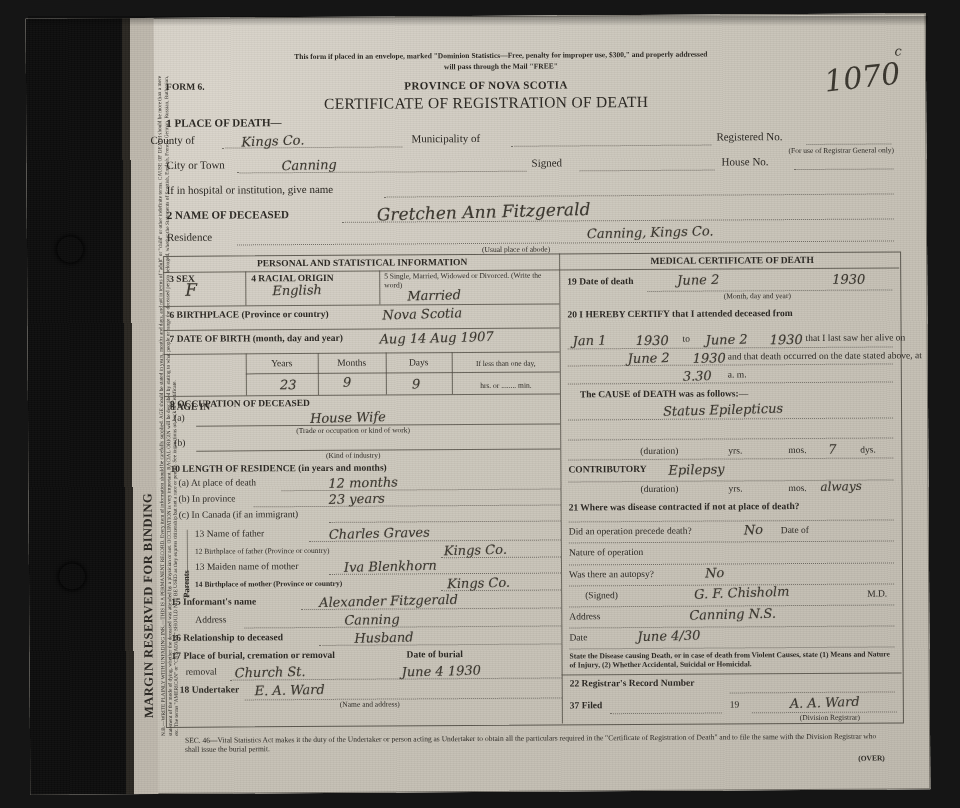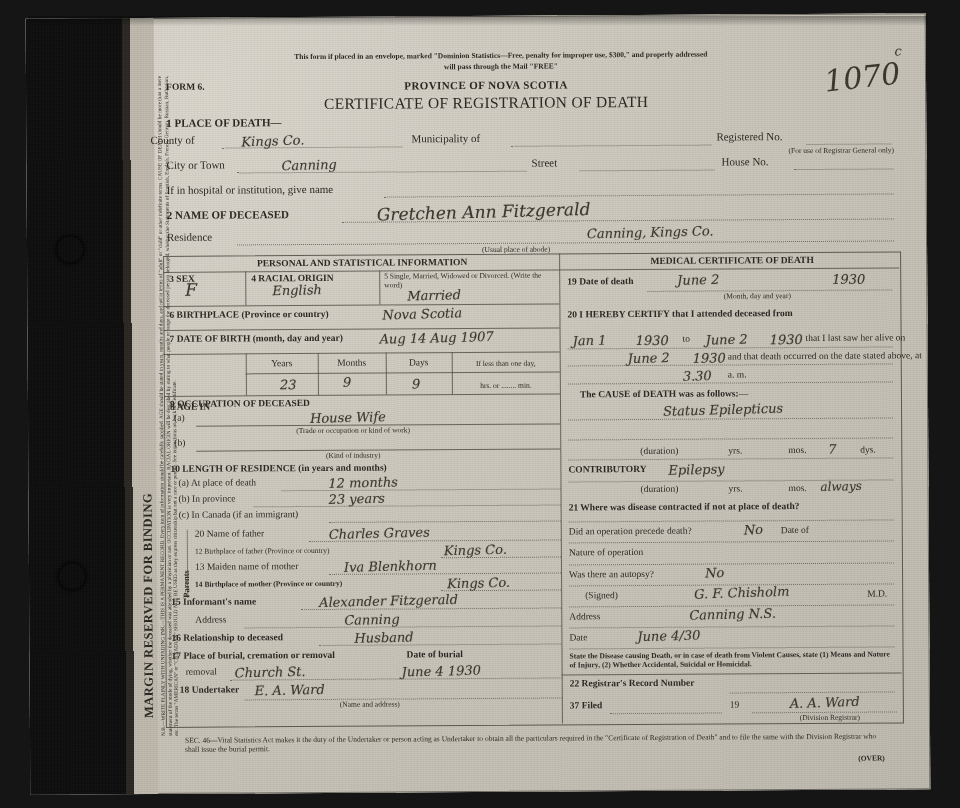--- a/index.html
+++ b/index.html
@@ -194,21 +194,21 @@
 
     <div class="t med" style="left:690px; top:117px;">Registered No.</div>
     <div class="dln" style="left:780px; top:130px; width:85px;"></div>
     <div class="hw hw2" style="left:790px; top:117px;"></div>
     <div class="t tiny" style="left:762px; top:133px;">(For use of Registrar General only)</div>
 
     <div class="t med" style="left:140px; top:142px;">City or Town</div>
     <div class="dln" style="left:210px; top:155px; width:290px;"></div>
     <div class="hw hw2" style="left:255px; top:141px; transform:rotate(-1deg);">Canning</div>
 
-    <div class="t med" style="left:505px; top:142px;">Street</div>
+    <div class="t med" style="left:505px; top:142px;">Signed</div>
     <div class="dln" style="left:553px; top:155px; width:135px;"></div>
     <div class="hw hw2" style="left:565px; top:142px;"></div>
 
     <div class="t med" style="left:695px; top:142px;">House No.</div>
     <div class="dln" style="left:767px; top:155px; width:100px;"></div>
     <div class="hw hw2" style="left:780px; top:142px;"></div>
 
     <div class="t med" style="left:140px; top:167px;">If in hospital or institution, give name</div>
     <div class="dln" style="left:357px; top:180px; width:510px;"></div>
 
@@ -286,21 +286,21 @@
     <div class="dln" style="left:225px; top:489px; width:307px;"></div>
     <div class="hw hw2" style="left:300px; top:475px; transform:rotate(-1deg);">23 years</div>
 
     <div class="t small" style="left:150px; top:493px;">(c) In Canada (if an immigrant)</div>
     <div class="dln" style="left:300px; top:505px; width:232px;"></div>
     <div class="hw hw2" style="left:330px; top:491px;"></div>
 
     <div class="vtext b" style="left:152px; top:580px; font-size:8.5px;">Parents</div>
     <div class="vln" style="left:158px; top:512px; height:68px; opacity:.6;"></div>
 
-    <div class="t small" style="left:166px; top:512px;">20 Name of father</div>
+    <div class="t small" style="left:166px; top:512px;">13 Name of father</div>
     <div class="dln" style="left:280px; top:524px; width:252px;"></div>
     <div class="hw hw2" style="left:300px; top:510px; transform:rotate(-1deg);">Charles Graves</div>
 
     <div class="t tiny" style="left:166px; top:530px;">12 Birthplace of father (Province or country)</div>
     <div class="dln" style="left:412px; top:541px; width:120px;"></div>
     <div class="hw hw2" style="left:415px; top:527px; transform:rotate(-1deg);">Kings Co.</div>
 
     <div class="t small" style="left:166px; top:545px;">13 Maiden name of mother</div>
     <div class="dln" style="left:300px; top:557px; width:232px;"></div>
     <div class="hw hw2" style="left:315px; top:543px; transform:rotate(-1deg);">Iva Blenkhorn</div>

